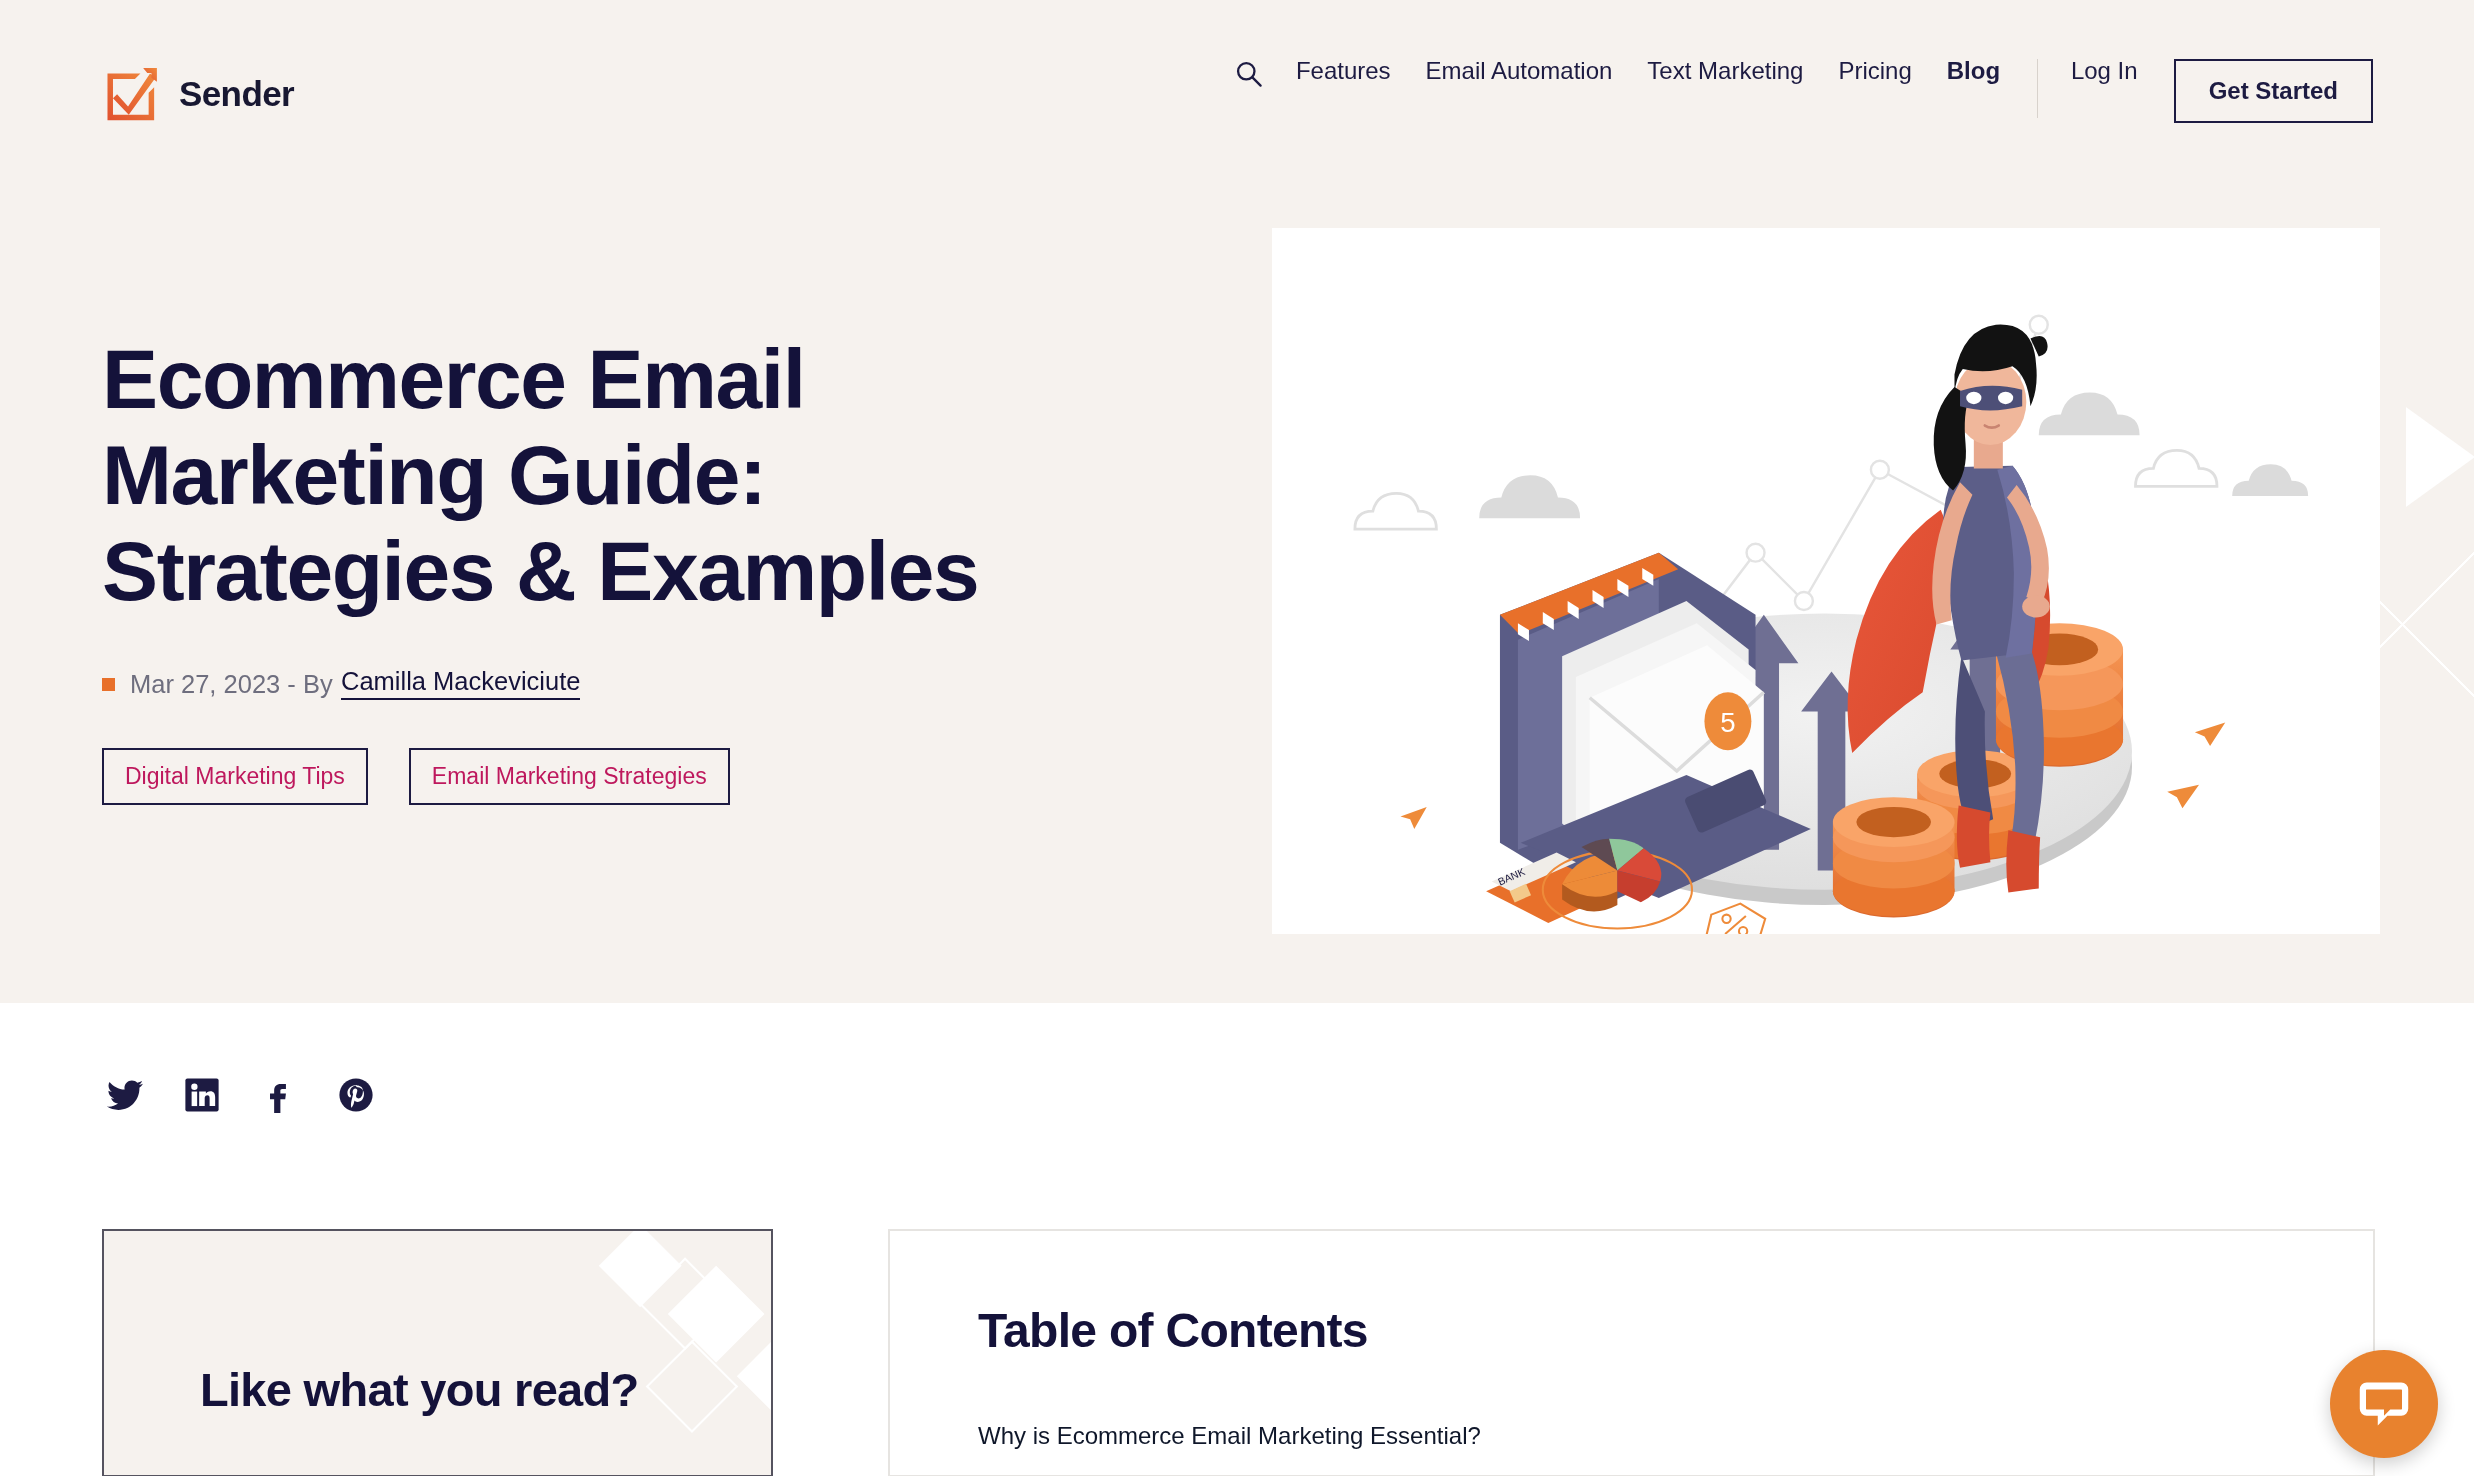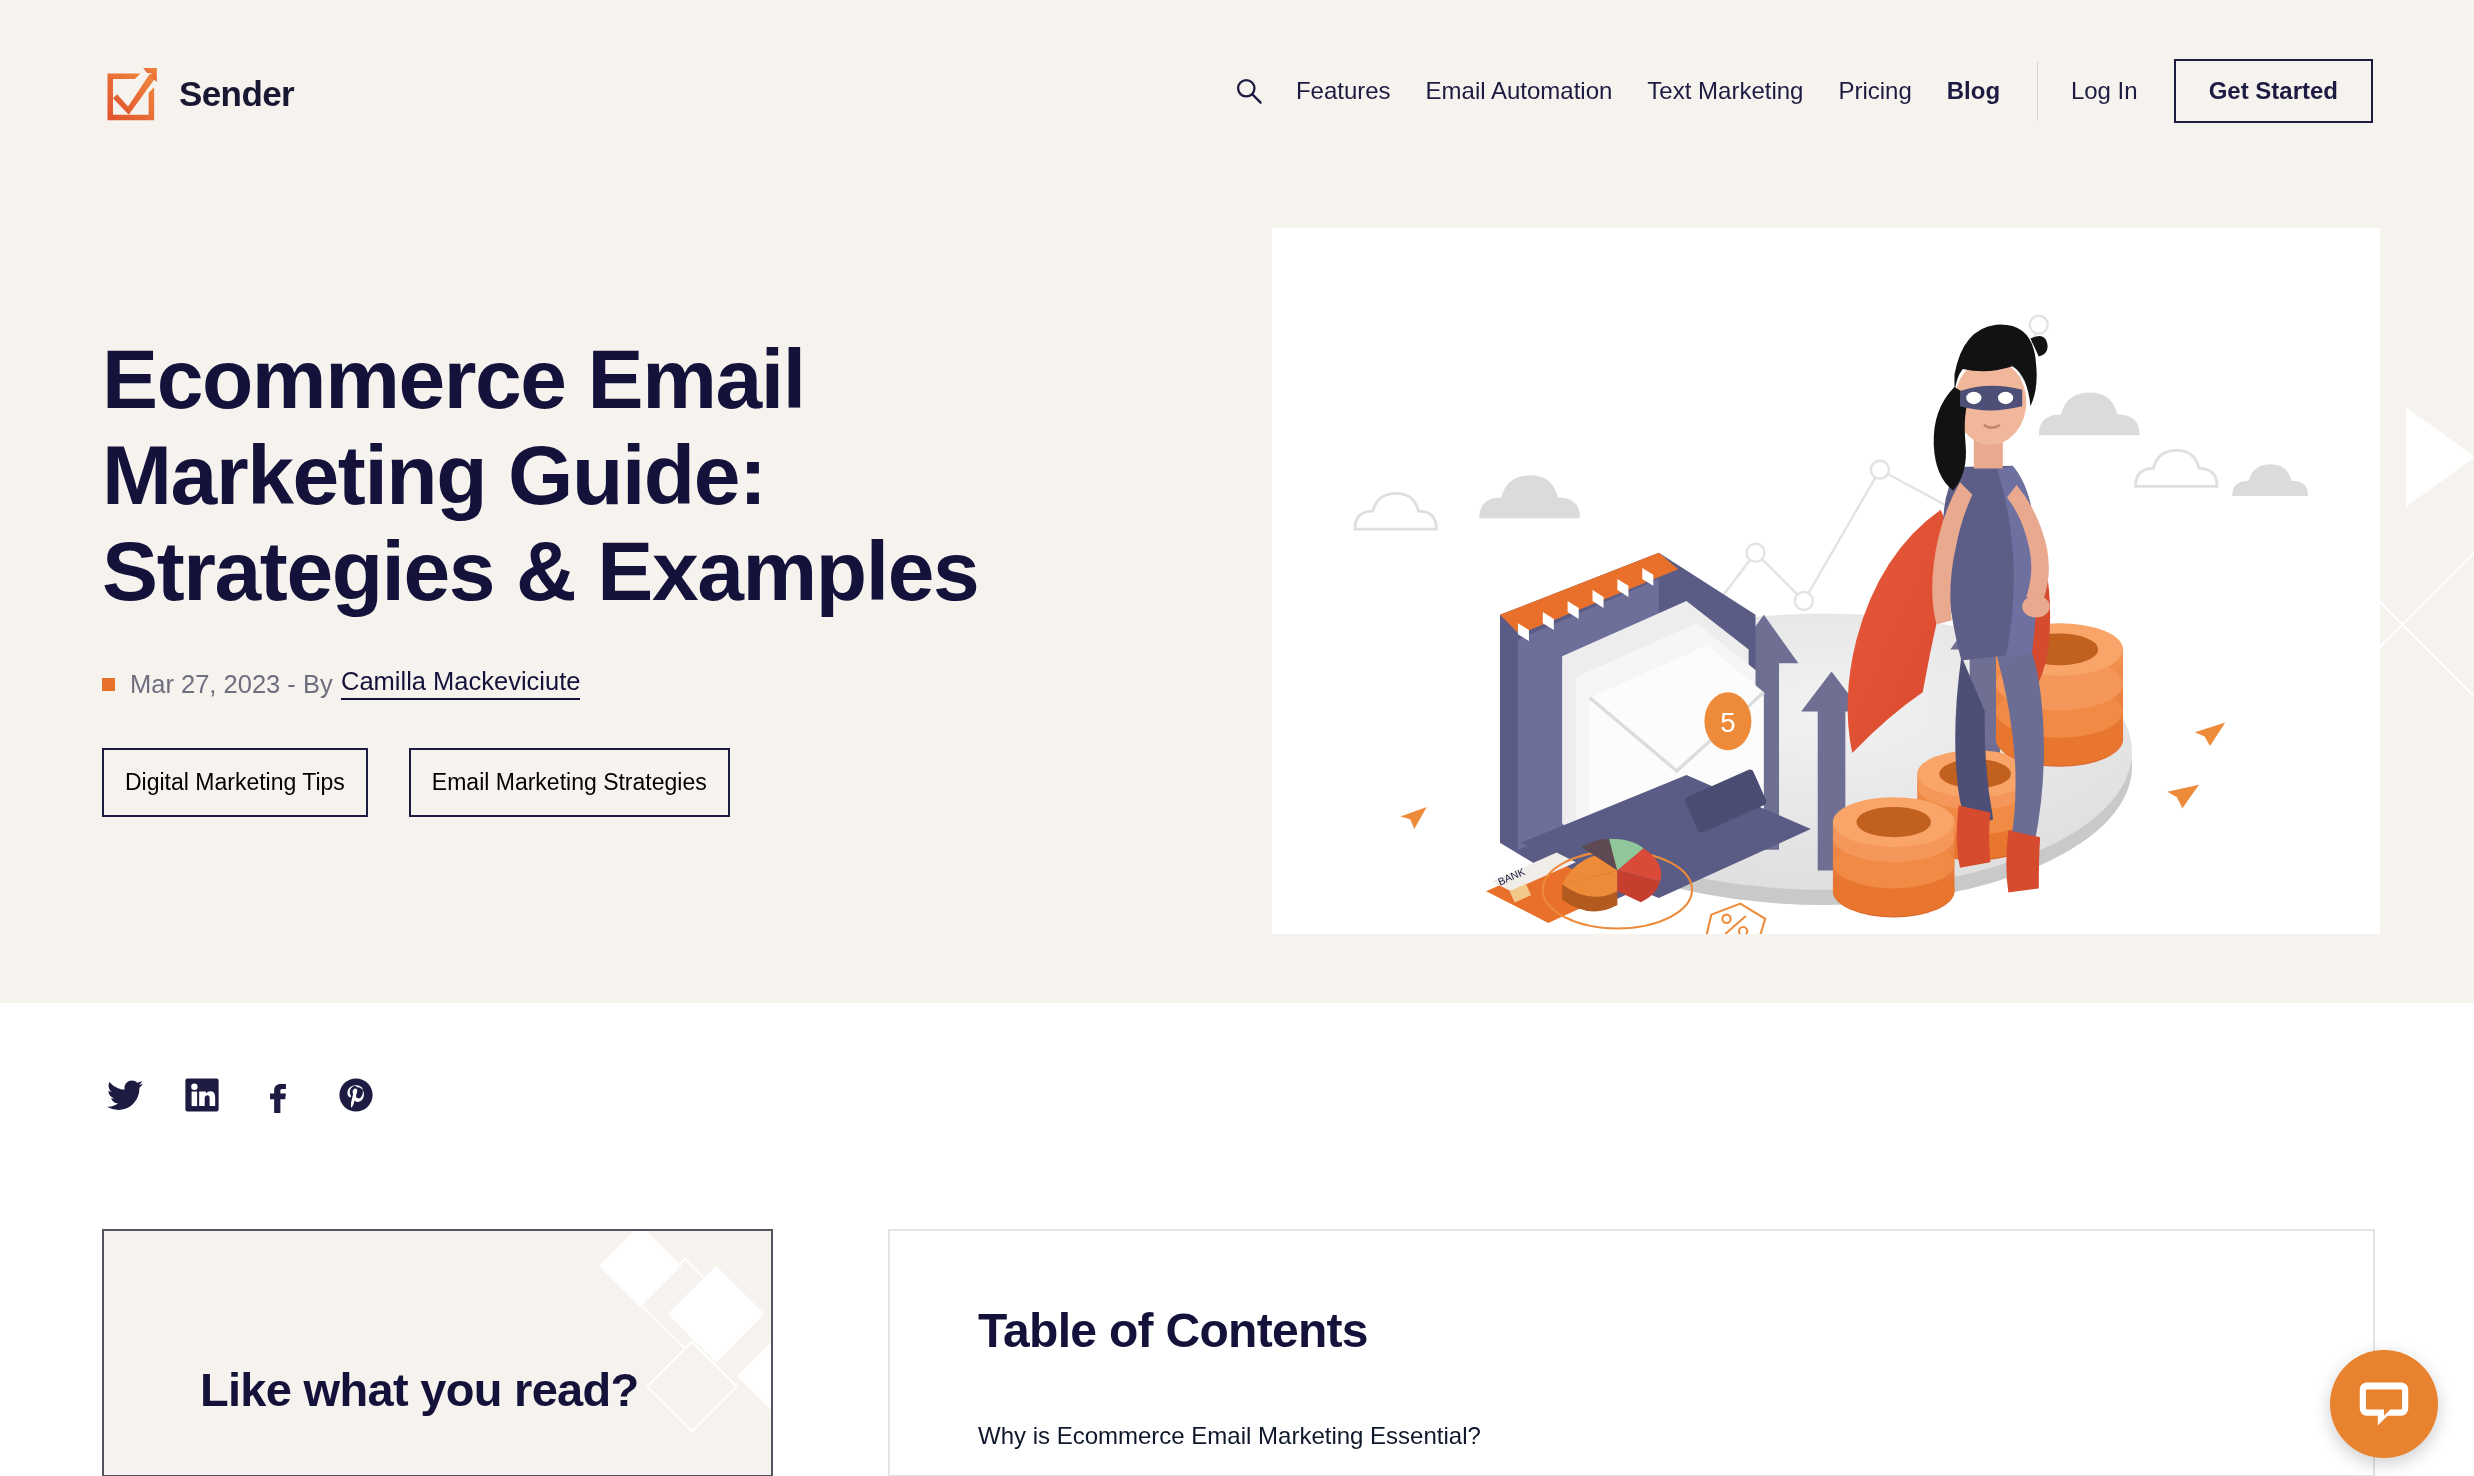--- a/index.html
+++ b/index.html
@@ -37,21 +37,21 @@
   .brand {
     position: absolute; left: 102px; top: 64px;
     display: flex; align-items: center; gap: 18px; cursor: pointer;
   }
   .logo-mark { width: 59px; height: 59px; display: block; }
   .brand-name {
     font-size: 35px; font-weight: 700; color: #181832;
     letter-spacing: -0.6px; line-height: 1;
   }
 
-  .nav { position: absolute; right: 102px; top: 59px; display: flex; align-items: center; }
+  .nav { position: absolute; right: 102px; top: 59px; display: flex; align-items: flex-start; }
   .nav-search { width: 30px; height: 30px; margin-right: 32px; cursor: pointer; display:block; }
   .nav-link {
     font-size: 24px; color: #1D1B42; margin-right: 35px;
     cursor: pointer; white-space: nowrap; line-height: 1;
   }
   .nav-link.is-active { font-weight: 700; }
   .nav-divider {
     width: 1.4px; height: 59px; background: #D8D2CC; margin: 0 33px 0 1.4px;
   }
   .nav-login {
@@ -77,23 +77,23 @@
   .byline-bullet {
     width: 13px; height: 13px; background: #E8702A; margin-right: 15px; flex: 0 0 auto;
   }
   .byline-date { white-space: nowrap; }
   .byline-author {
     color: #14123A; border-bottom: 2.1px solid #14123A;
     margin-left: 8.3px; padding-bottom: 3.5px; cursor: pointer; white-space: nowrap;
   }
   .tags { margin-top: 48px; display: flex; gap: 41px; }
   .tag {
-    border: 2.1px solid #1D1B42; color: #000000; background: transparent;
+    border: 2.1px solid #1D1B42; color: #be185d; background: transparent;
     font-family: "Liberation Sans", sans-serif;
-    font-size: 23px; padding: 21px 21px; cursor: pointer;
+    font-size: 23px; padding: 15px 21px; cursor: pointer;
     line-height: 1; white-space: nowrap;
   }
 
   
   .hero-figure {
     position: absolute; left: 1272px; top: 228px;
     width: 1108px; height: 706px; background: #FFFFFF; overflow: hidden;
   }
   .hero-illustration { width: 100%; height: 100%; display: block; }
 

